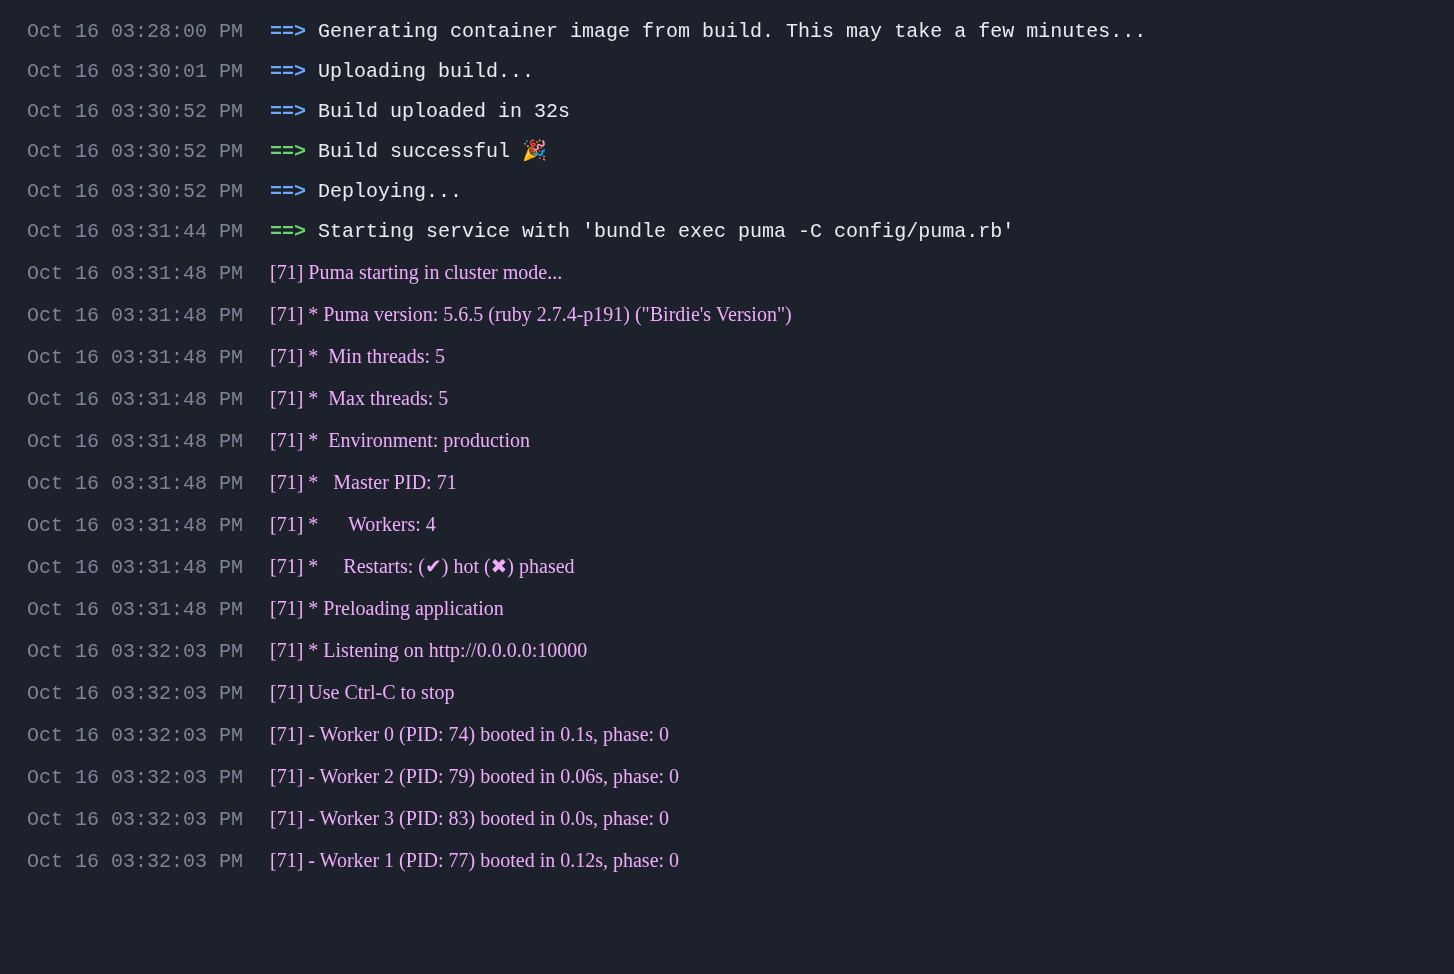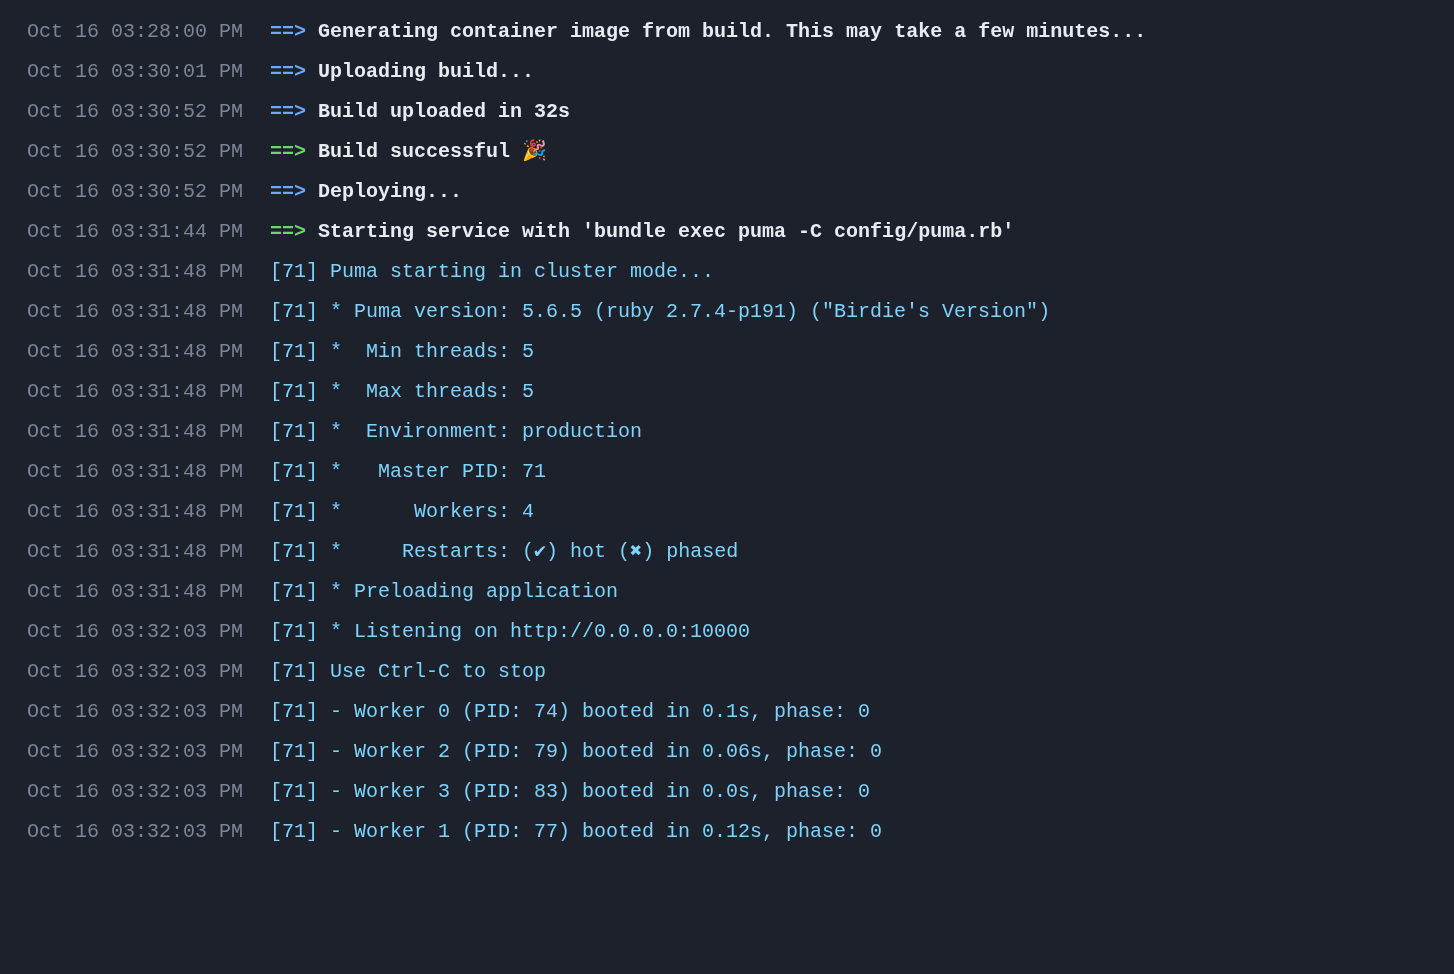--- a/index.html
+++ b/index.html
@@ -30,24 +30,25 @@
   .arrow-blue {
     color: #6aa9ff;
     font-weight: 700;
   }
   .arrow-green {
     color: #6bd66b;
     font-weight: 700;
   }
   .bold-white {
     color: #e8ecf2;
-    font-weight: 700;
+    font-weight: 400;
   }
   .plain {
-    color: #7dd3fc;
+    color: #f0abfc;
+    font-family: Liberation Serif, serif;
   }
   .msg {
     flex: 1 1 auto;
   }
 </style>
 </head>
 <body>
 
 <div class="log-container" id="log-output"><div class="log-line"><span class="ts">Oct 16 03:28:00 PM</span><span class="msg"><span class="arrow-blue">==&gt;</span> <span class="bold-white">Generating container image from build. This may take a few minutes...</span></span></div><div class="log-line"><span class="ts">Oct 16 03:30:01 PM</span><span class="msg"><span class="arrow-blue">==&gt;</span> <span class="bold-white">Uploading build...</span></span></div><div class="log-line"><span class="ts">Oct 16 03:30:52 PM</span><span class="msg"><span class="arrow-blue">==&gt;</span> <span class="bold-white">Build uploaded in 32s</span></span></div><div class="log-line"><span class="ts">Oct 16 03:30:52 PM</span><span class="msg"><span class="arrow-green">==&gt;</span> <span class="bold-white">Build successful 🎉</span></span></div><div class="log-line"><span class="ts">Oct 16 03:30:52 PM</span><span class="msg"><span class="arrow-blue">==&gt;</span> <span class="bold-white">Deploying...</span></span></div><div class="log-line"><span class="ts">Oct 16 03:31:44 PM</span><span class="msg"><span class="arrow-green">==&gt;</span> <span class="bold-white">Starting service with 'bundle exec puma -C config/puma.rb'</span></span></div><div class="log-line"><span class="ts">Oct 16 03:31:48 PM</span><span class="msg"><span class="plain">[71] Puma starting in cluster mode...</span></span></div><div class="log-line"><span class="ts">Oct 16 03:31:48 PM</span><span class="msg"><span class="plain">[71] * Puma version: 5.6.5 (ruby 2.7.4-p191) ("Birdie's Version")</span></span></div><div class="log-line"><span class="ts">Oct 16 03:31:48 PM</span><span class="msg"><span class="plain">[71] *  Min threads: 5</span></span></div><div class="log-line"><span class="ts">Oct 16 03:31:48 PM</span><span class="msg"><span class="plain">[71] *  Max threads: 5</span></span></div><div class="log-line"><span class="ts">Oct 16 03:31:48 PM</span><span class="msg"><span class="plain">[71] *  Environment: production</span></span></div><div class="log-line"><span class="ts">Oct 16 03:31:48 PM</span><span class="msg"><span class="plain">[71] *   Master PID: 71</span></span></div><div class="log-line"><span class="ts">Oct 16 03:31:48 PM</span><span class="msg"><span class="plain">[71] *      Workers: 4</span></span></div><div class="log-line"><span class="ts">Oct 16 03:31:48 PM</span><span class="msg"><span class="plain">[71] *     Restarts: (✔) hot (✖) phased</span></span></div><div class="log-line"><span class="ts">Oct 16 03:31:48 PM</span><span class="msg"><span class="plain">[71] * Preloading application</span></span></div><div class="log-line"><span class="ts">Oct 16 03:32:03 PM</span><span class="msg"><span class="plain">[71] * Listening on http://0.0.0.0:10000</span></span></div><div class="log-line"><span class="ts">Oct 16 03:32:03 PM</span><span class="msg"><span class="plain">[71] Use Ctrl-C to stop</span></span></div><div class="log-line"><span class="ts">Oct 16 03:32:03 PM</span><span class="msg"><span class="plain">[71] - Worker 0 (PID: 74) booted in 0.1s, phase: 0</span></span></div><div class="log-line"><span class="ts">Oct 16 03:32:03 PM</span><span class="msg"><span class="plain">[71] - Worker 2 (PID: 79) booted in 0.06s, phase: 0</span></span></div><div class="log-line"><span class="ts">Oct 16 03:32:03 PM</span><span class="msg"><span class="plain">[71] - Worker 3 (PID: 83) booted in 0.0s, phase: 0</span></span></div><div class="log-line"><span class="ts">Oct 16 03:32:03 PM</span><span class="msg"><span class="plain">[71] - Worker 1 (PID: 77) booted in 0.12s, phase: 0</span></span></div></div>
 

